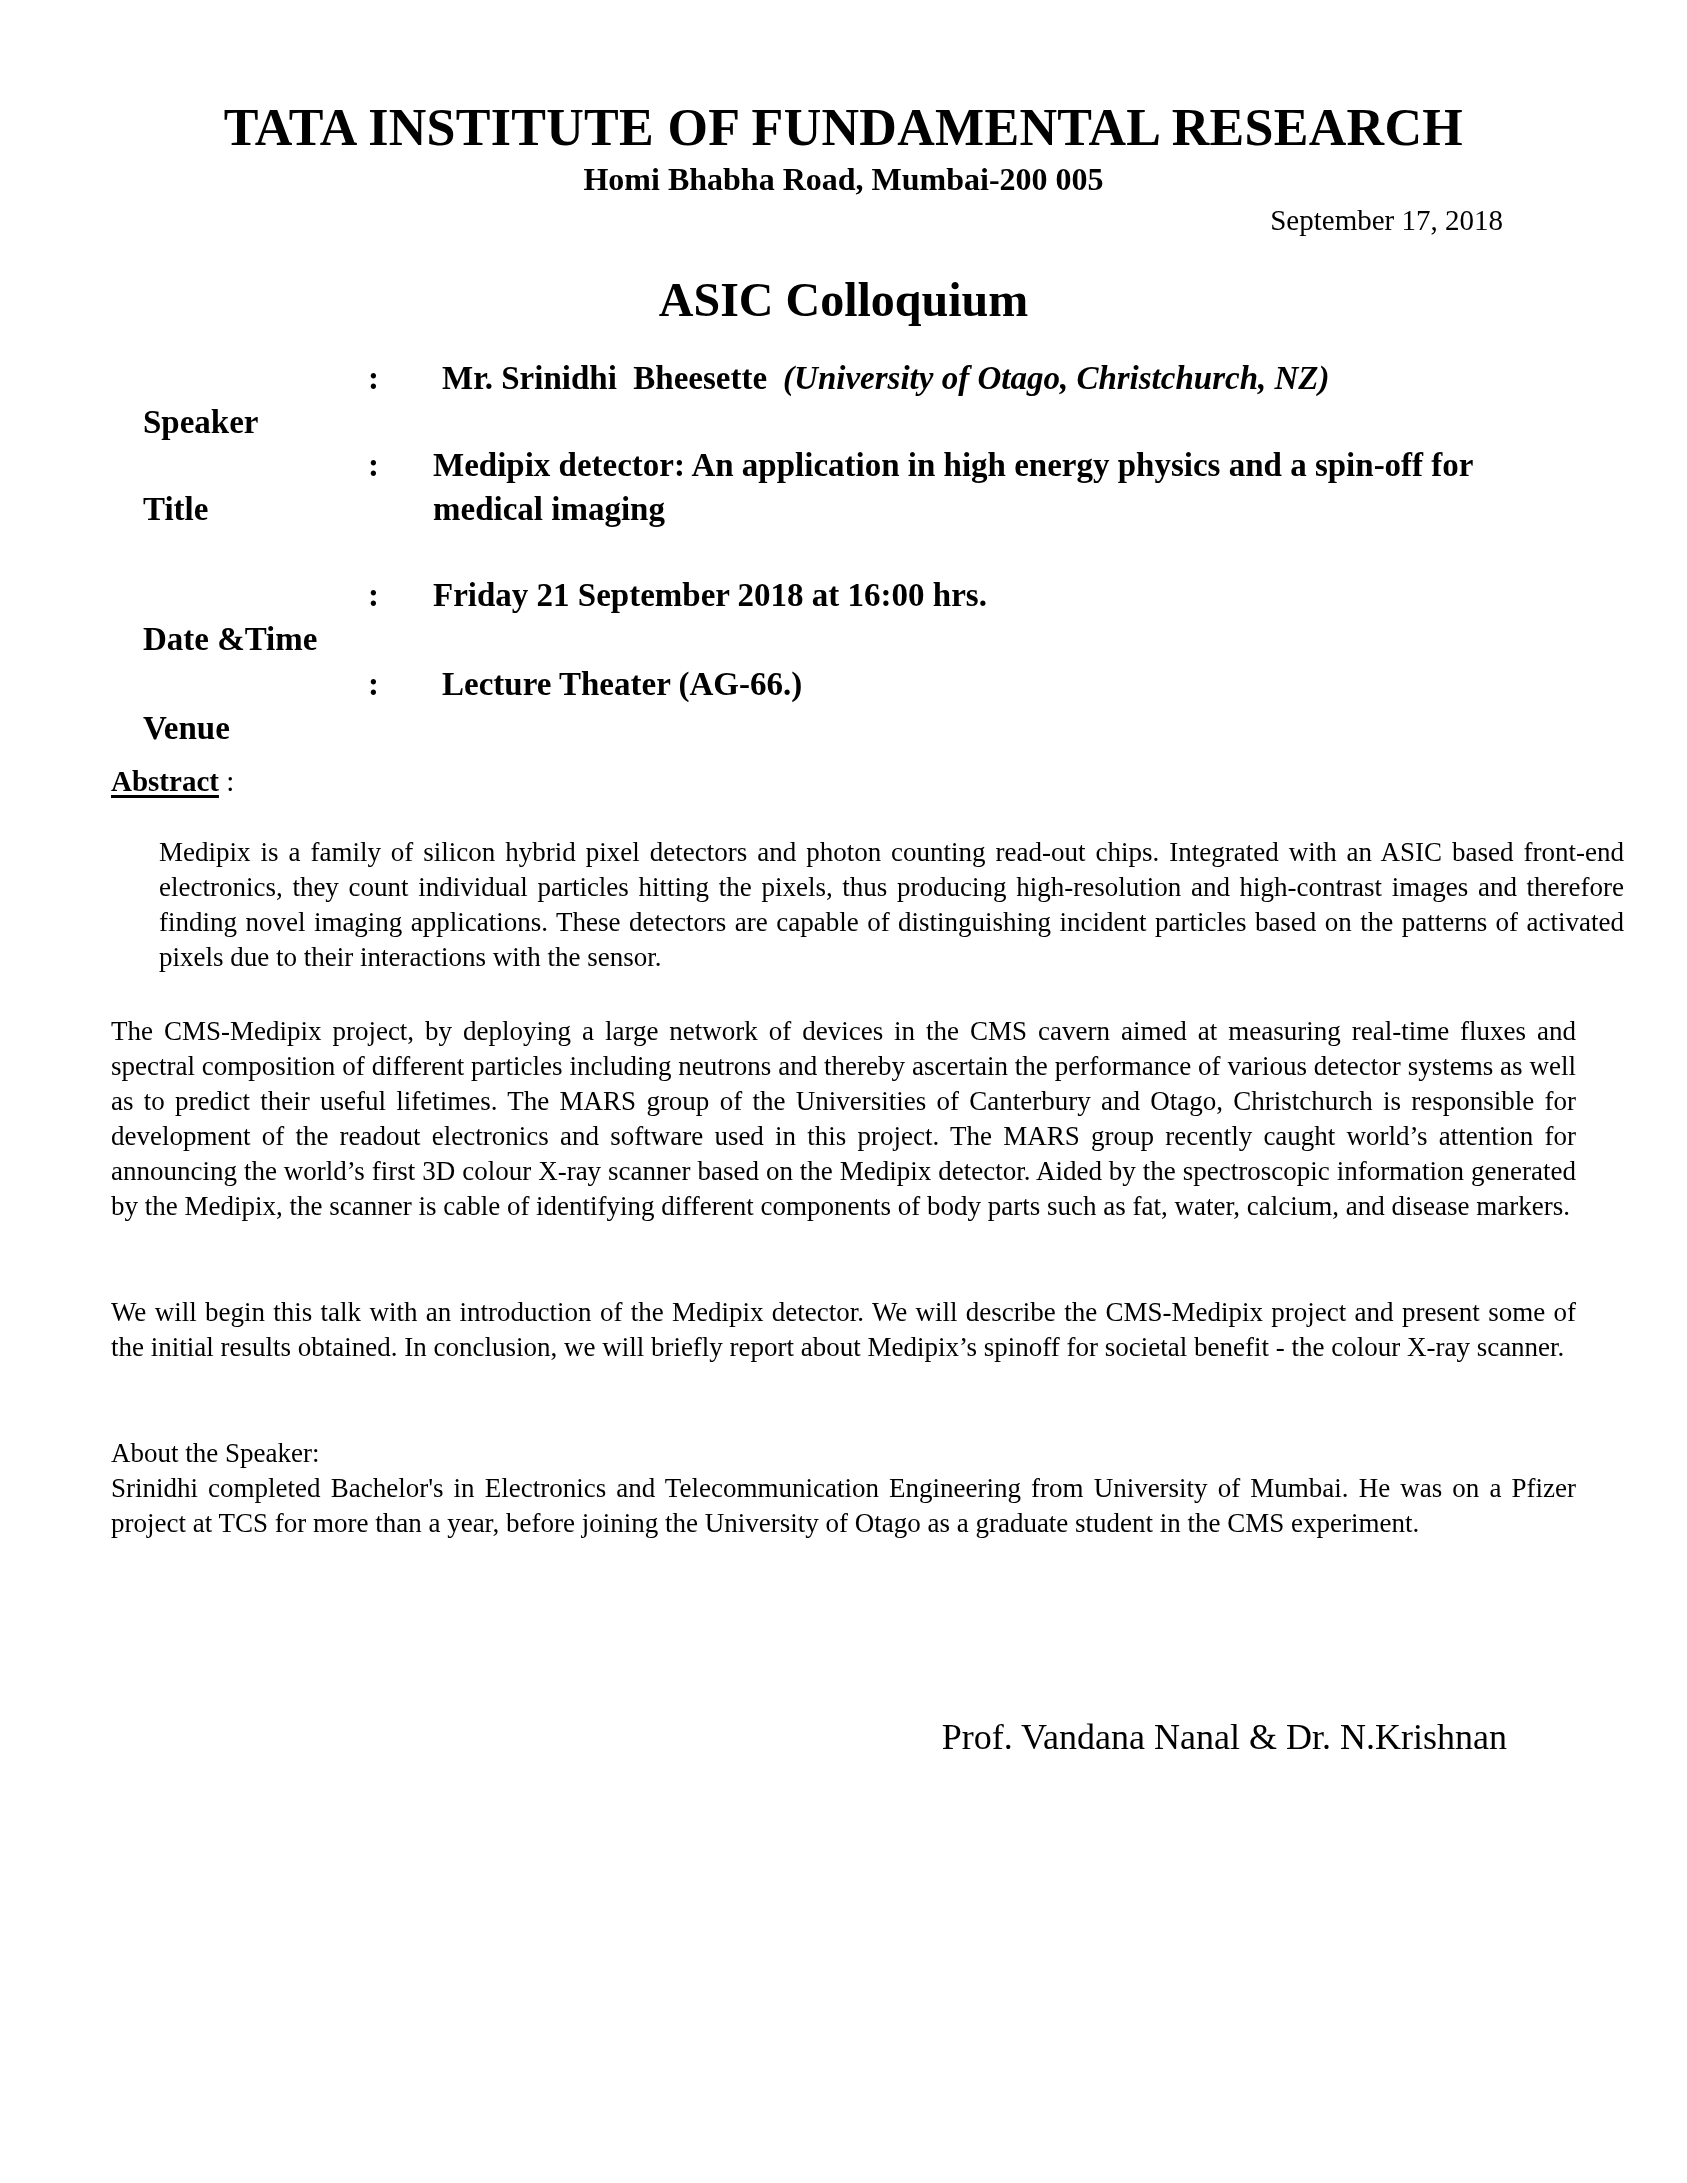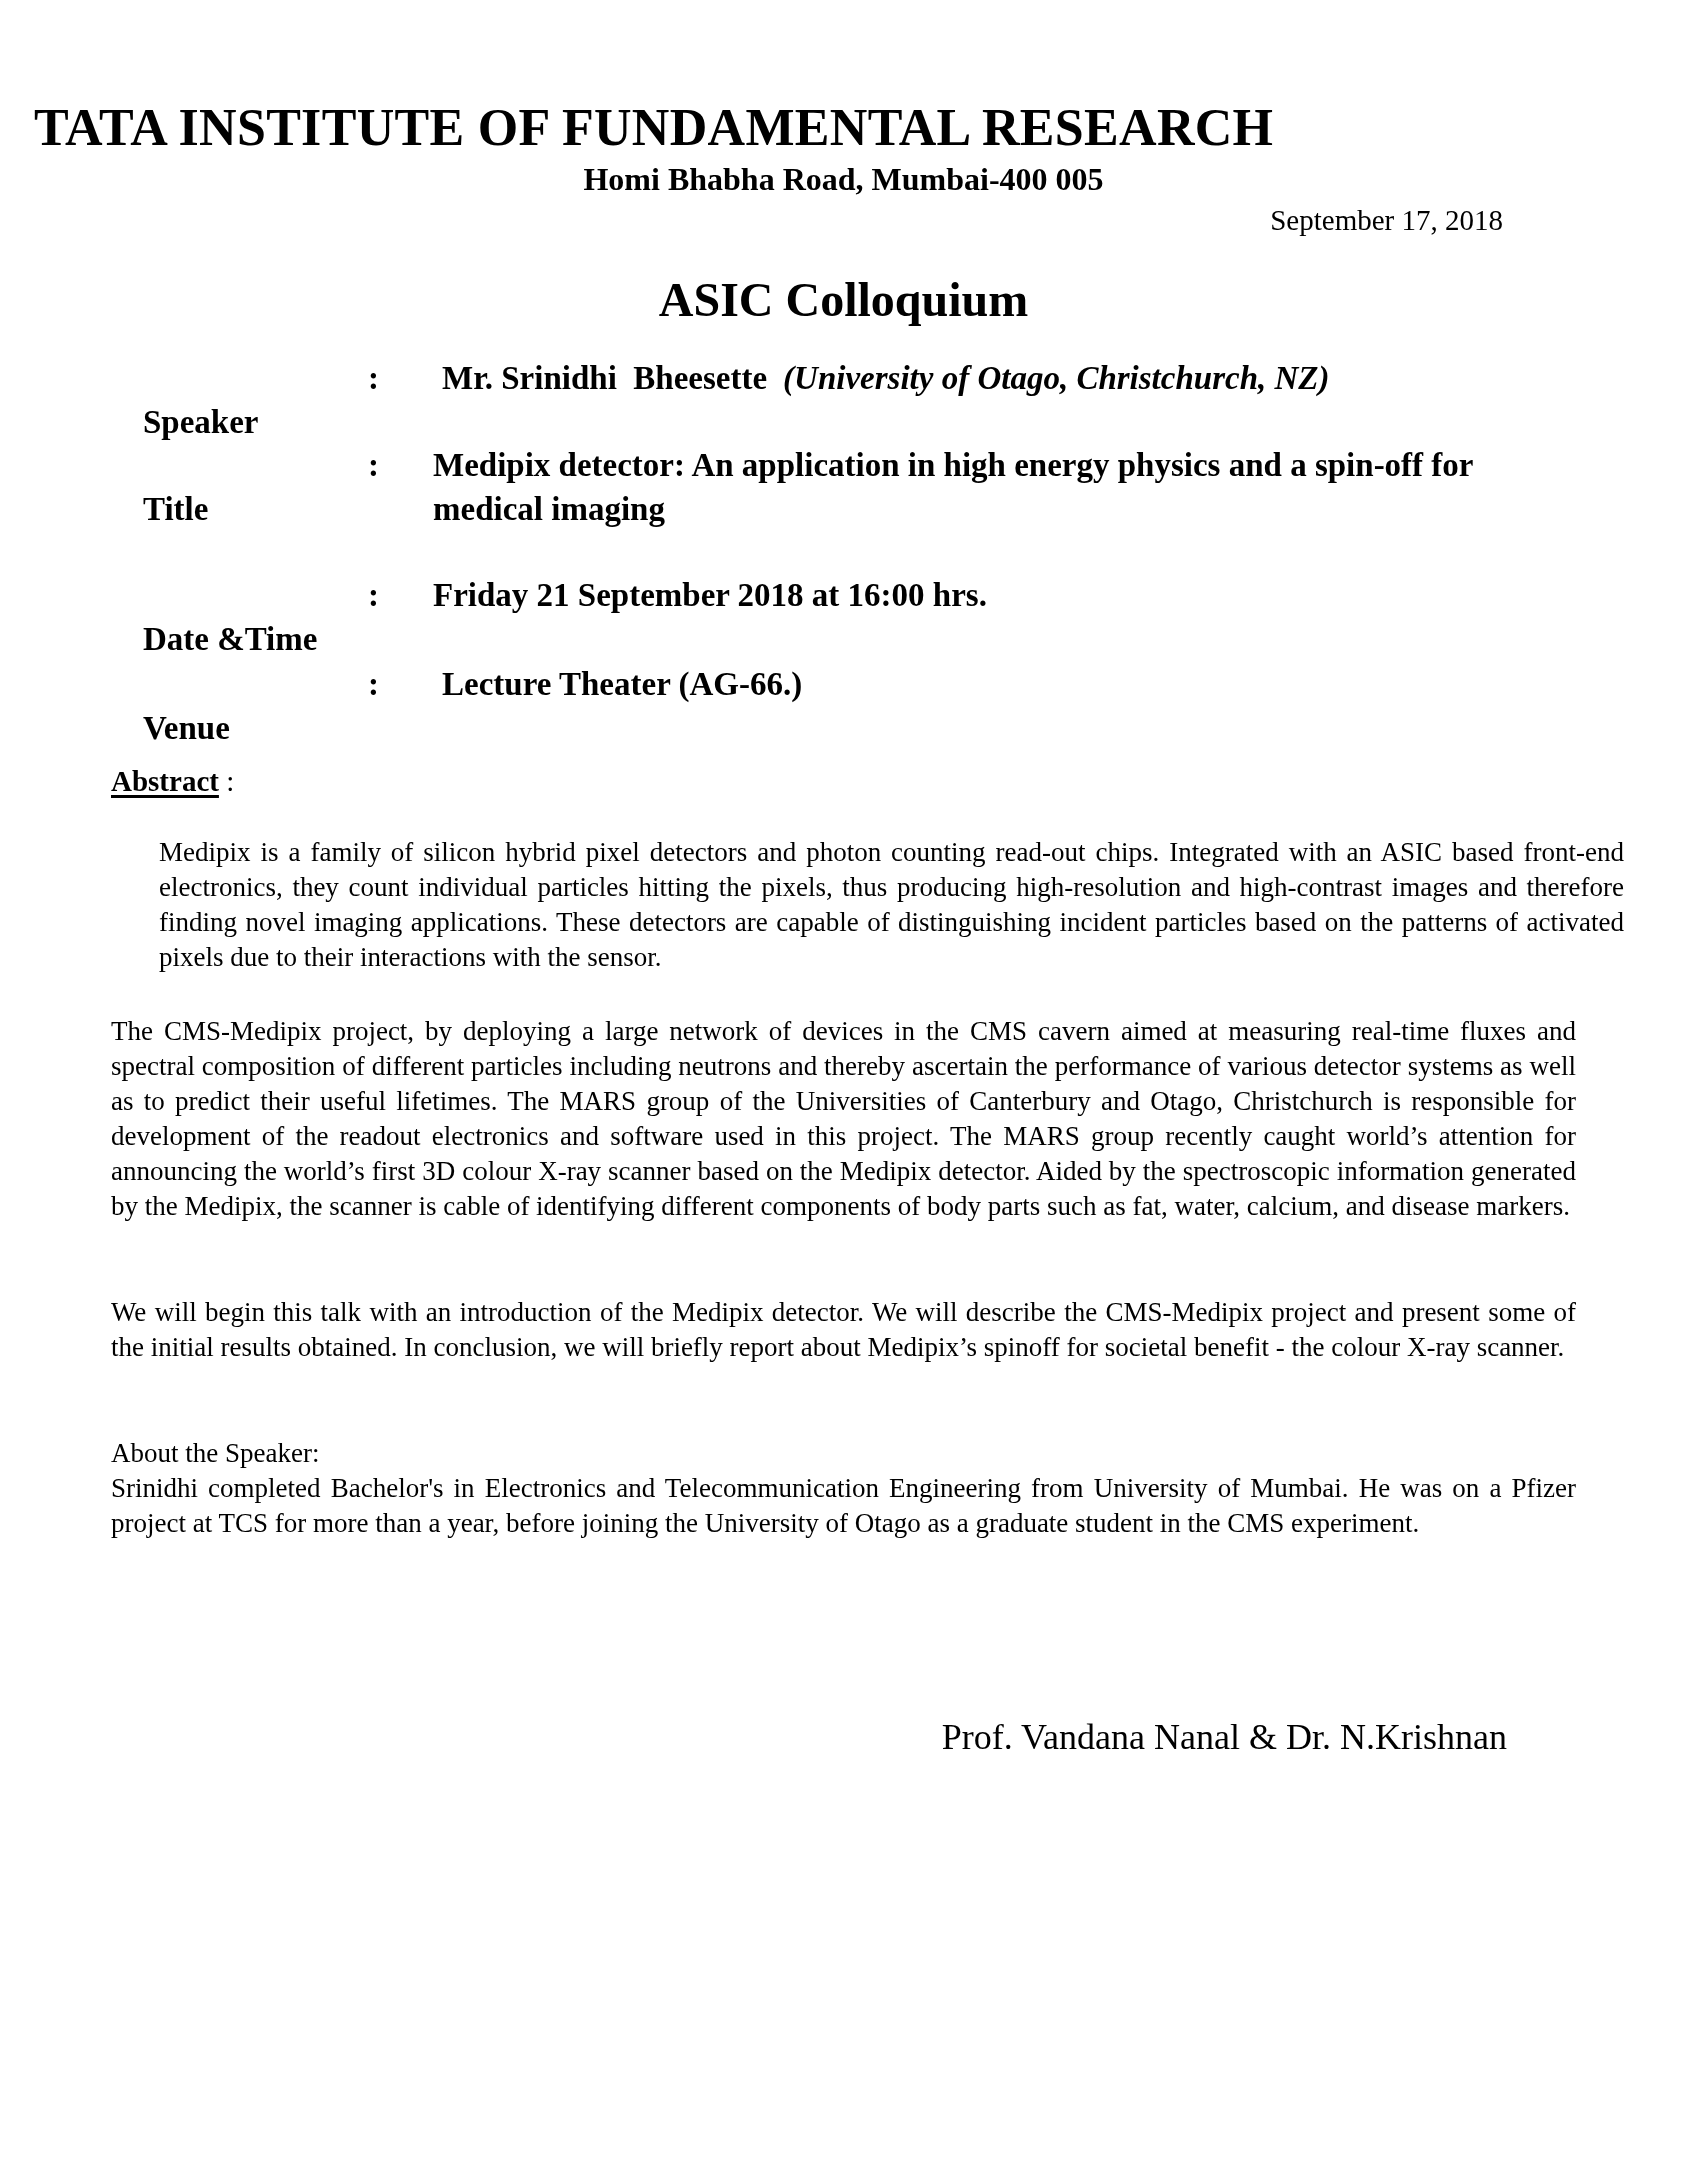--- a/index.html
+++ b/index.html
@@ -17,26 +17,25 @@
     }
     .page {
       position: absolute;
       left: 0; top: 0;
       width: 1687px; height: 2183px;
     }
     .institute {
       position: absolute;
       left: 0; width: 1463px;
       top: 98px;
-      text-align: left;
+      text-align: right;
       font-weight: bold;
       font-size: 52px;
       line-height: 60px;
       letter-spacing: 0.3px;
-      padding-left: 34px;
     }
     .address {
       position: absolute;
       left: 0; width: 1687px;
       top: 159px;
       text-align: center;
       font-weight: bold;
       font-size: 32px;
       line-height: 40px;
     }
@@ -142,21 +141,21 @@
       line-height: 46px;
       text-align: right;
     }
   </style>
 </head>
 <body>
 
 <div class="page">
 
   <div class="institute">TATA INSTITUTE OF FUNDAMENTAL RESEARCH</div>
-  <div class="address">Homi Bhabha Road, Mumbai-400 005</div>
+  <div class="address">Homi Bhabha Road, Mumbai-200 005</div>
   <div class="notice-date">September 17, 2018</div>
 
   <div class="event-title">ASIC Colloquium</div>
 
   <div class="details">
     <div class="detail-row row-speaker">
       <span class="label">Speaker</span>
       <span class="colon">:</span>
       <span class="value indent"><span style="white-space:pre;">Mr. Srinidhi  Bheesette</span><span class="affiliation">(University of Otago, Christchurch, NZ)</span></span>
     </div>

